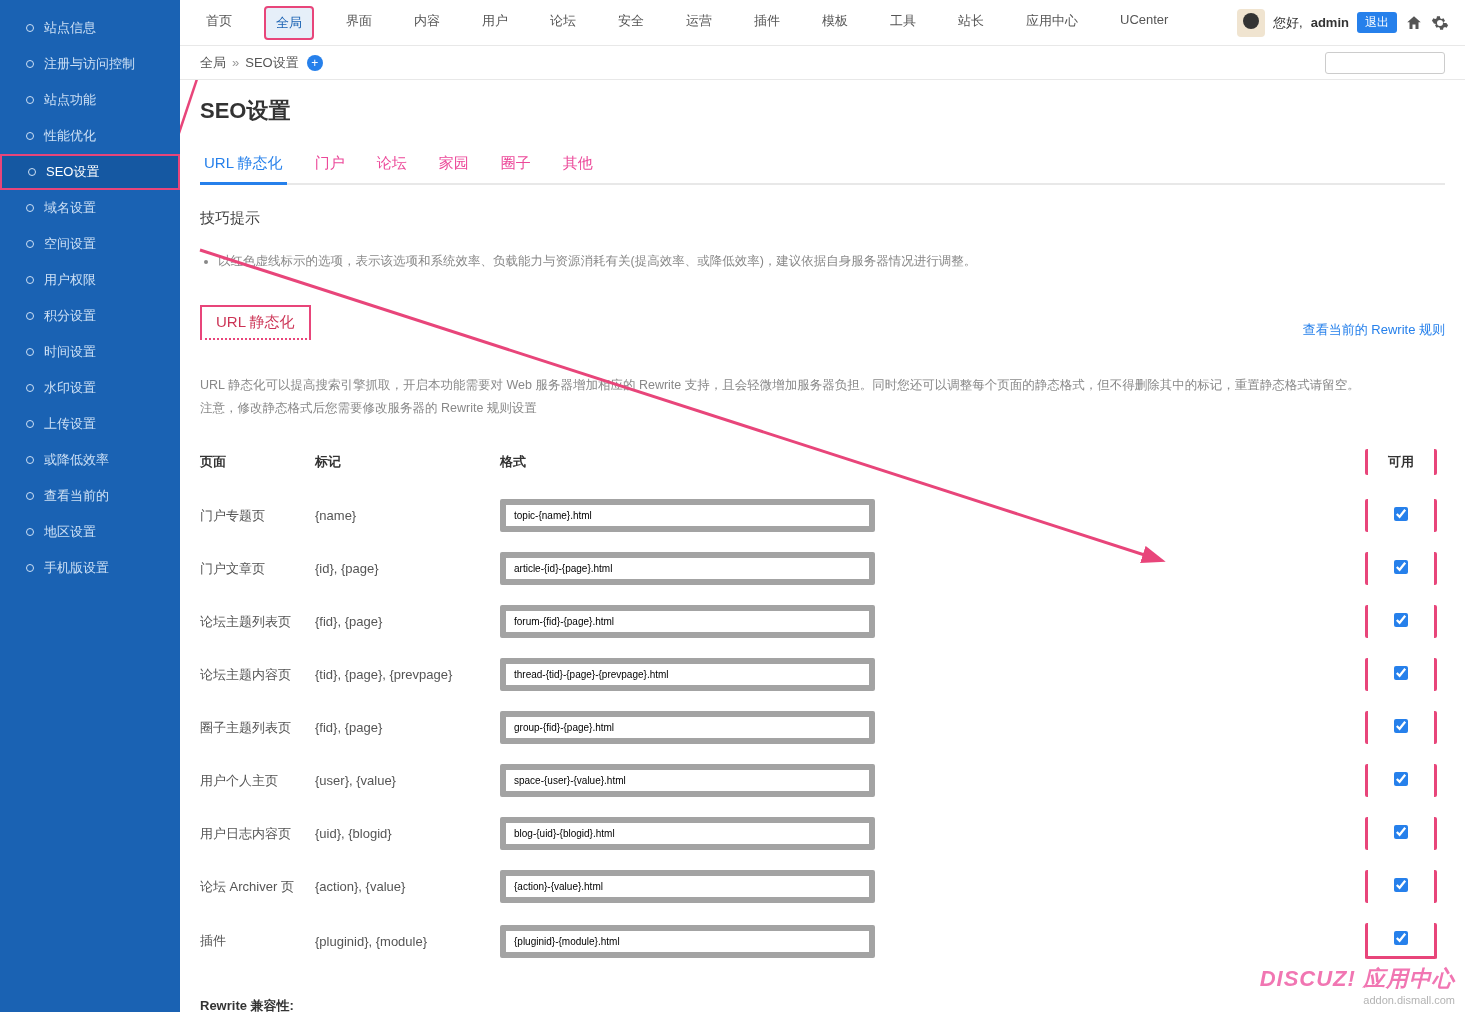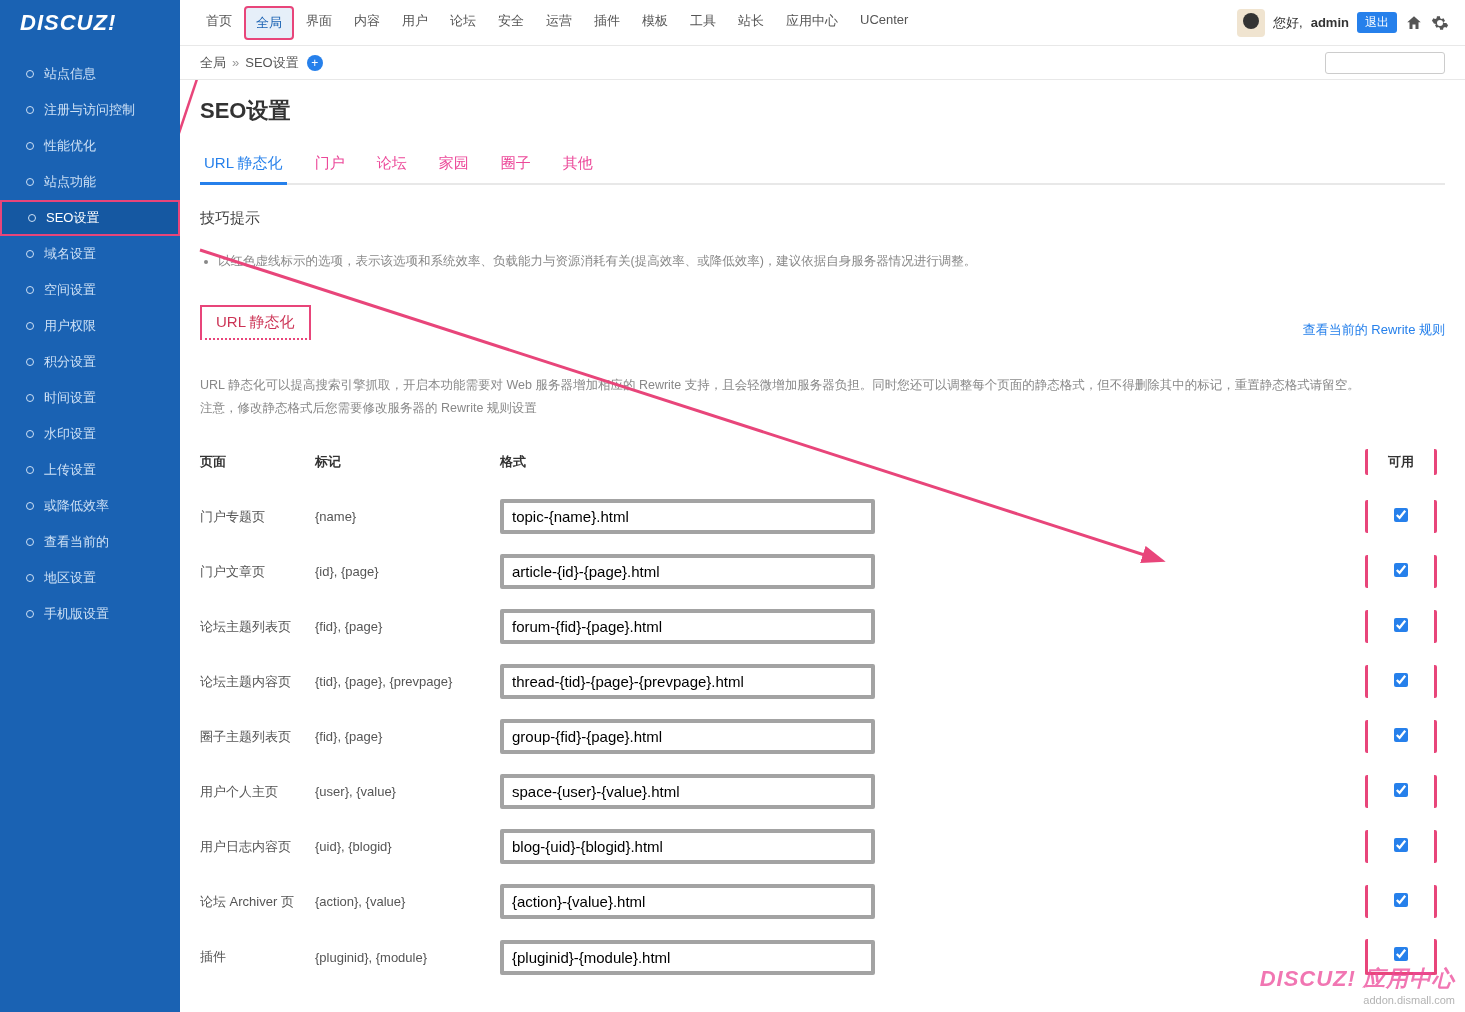--- a/index.html
+++ b/index.html
@@ -10,21 +10,21 @@
 .logo-box { height: 46px; display: flex; align-items: center; padding-left: 20px; }
 .logo { font-size: 22px; font-weight: bold; font-style: italic; letter-spacing: 1px; }
 .sidebar-menu { list-style: none; padding-top: 10px; }
 .sidebar-menu li { display: flex; align-items: center; height: 36px; padding-left: 26px; cursor: pointer; font-size: 13px; color: #cde0f5; }
 .sidebar-menu li.active { background: #1558a2; color: #fff; border: 2px solid #e8457a; }
 .circle-icon { width: 8px; height: 8px; border: 1.5px solid #cde0f5; border-radius: 50%; margin-right: 10px; flex-shrink: 0; }
 
 .main { flex: 1; display: flex; flex-direction: column; min-width: 0; }
 
 .topnav { height: 46px; border-bottom: 1px solid #e8e8e8; display: flex; align-items: center; padding: 0 16px; }
-.topnav-items { display: flex; gap: 2px; flex: 1; }
+.topnav-items { display: flex; gap: 22px; flex: 1; }
 .topnav-item { padding: 6px 10px; font-size: 13px; color: #555; cursor: pointer; border-radius: 4px; }
 .topnav-item.active { background: #e6eff9; color: #1a62b3; border: 2px solid #e8457a; }
 .topnav-right { display: flex; align-items: center; gap: 8px; font-size: 13px; padding-left: 39px; }
 .avatar { width: 28px; height: 28px; border-radius: 4px; background: #f0e4d0; display: flex; align-items: center; justify-content: center; overflow: hidden; }
 .avatar-head { width: 16px; height: 16px; border-radius: 50%; background: #333; position: relative; top: -2px; }
 .logout-btn { background: #2680eb; color: #fff; padding: 2px 8px; border-radius: 3px; cursor: pointer; font-size: 12px; }
 .icon-btn { width: 18px; height: 18px; cursor: pointer; display: flex; align-items: center; justify-content: center; }
 
 .breadcrumb-bar { height: 34px; border-bottom: 1px solid #e8e8e8; display: flex; align-items: center; padding: 0 20px; font-size: 13px; }
 .breadcrumb-bar .bc-link { color: #555; }
@@ -48,58 +48,55 @@
 .tips-body ul { list-style: disc; color: #888; font-size: 12.5px; line-height: 1.8; }
 
 .desc-text { font-size: 12.5px; color: #888; line-height: 1.9; margin-bottom: 18px; }
 
 .url-table { width: 100%; border-collapse: collapse; }
 .url-table th { text-align: left; font-weight: bold; font-size: 13px; color: #333; padding: 10px 8px 14px 0; }
 .url-table th.col-avail { text-align: center; width: 80px; }
 .url-table td { padding: 10px 8px 10px 0; font-size: 13px; color: #555; vertical-align: middle; }
 .url-table .col-page { width: 115px; }
 .url-table .col-tag { width: 185px; }
-.url-table .col-format input { width: 375px; border: 4px solid #a3a3a3; padding: 5px 8px; font-size: 15px; border-radius: 2px; }
+.url-table .col-format input { width: 375px; border: 6px solid #a3a3a3; padding: 5px 8px; font-size: 10px; border-radius: 2px; }
 .url-table .col-avail { text-align: center; }
 .url-table input[type=checkbox] { width: 14px; height: 14px; accent-color: #2680eb; cursor: pointer; }
 
 .avail-highlight { border: 3px solid #e8457a; border-radius: 2px; }
 
 .compat-label { font-size: 13px; font-weight: bold; color: #333; margin-top: 28px; }
 
 .annotation-arrow { position: absolute; pointer-events: none; }
 
 .watermark { position: fixed; right: 10px; bottom: 6px; opacity: 0.75; font-style: italic; color: #888; font-size: 18px; pointer-events: none; text-align: right; }
 .watermark .wm1 { color: #ec4899; font-weight: bold; font-size: 22px; letter-spacing: 1px; }
 .watermark .wm2 { font-size: 11px; color: #999; font-style: normal; }
 </style>
 </head>
 <body>
 
 <div class="app">
   <aside class="sidebar">
-    <div class="logo-box">
-      <span class="logo">DISCUZ!</span>
-    </div>
     <ul class="sidebar-menu" id="sidebar-menu">
         <li>
           <span class="circle-icon"></span>
           <span>站点信息</span>
         </li>
         <li>
           <span class="circle-icon"></span>
           <span>注册与访问控制</span>
         </li>
         <li>
           <span class="circle-icon"></span>
+          <span>站点功能</span>
+        </li>
+        <li>
+          <span class="circle-icon"></span>
           <span>性能优化</span>
-        </li>
-        <li>
-          <span class="circle-icon"></span>
-          <span>站点功能</span>
         </li>
         <li class="active">
           <span class="circle-icon"></span>
           <span>SEO设置</span>
         </li>
         <li>
           <span class="circle-icon"></span>
           <span>域名设置</span>
         </li>
         <li>

